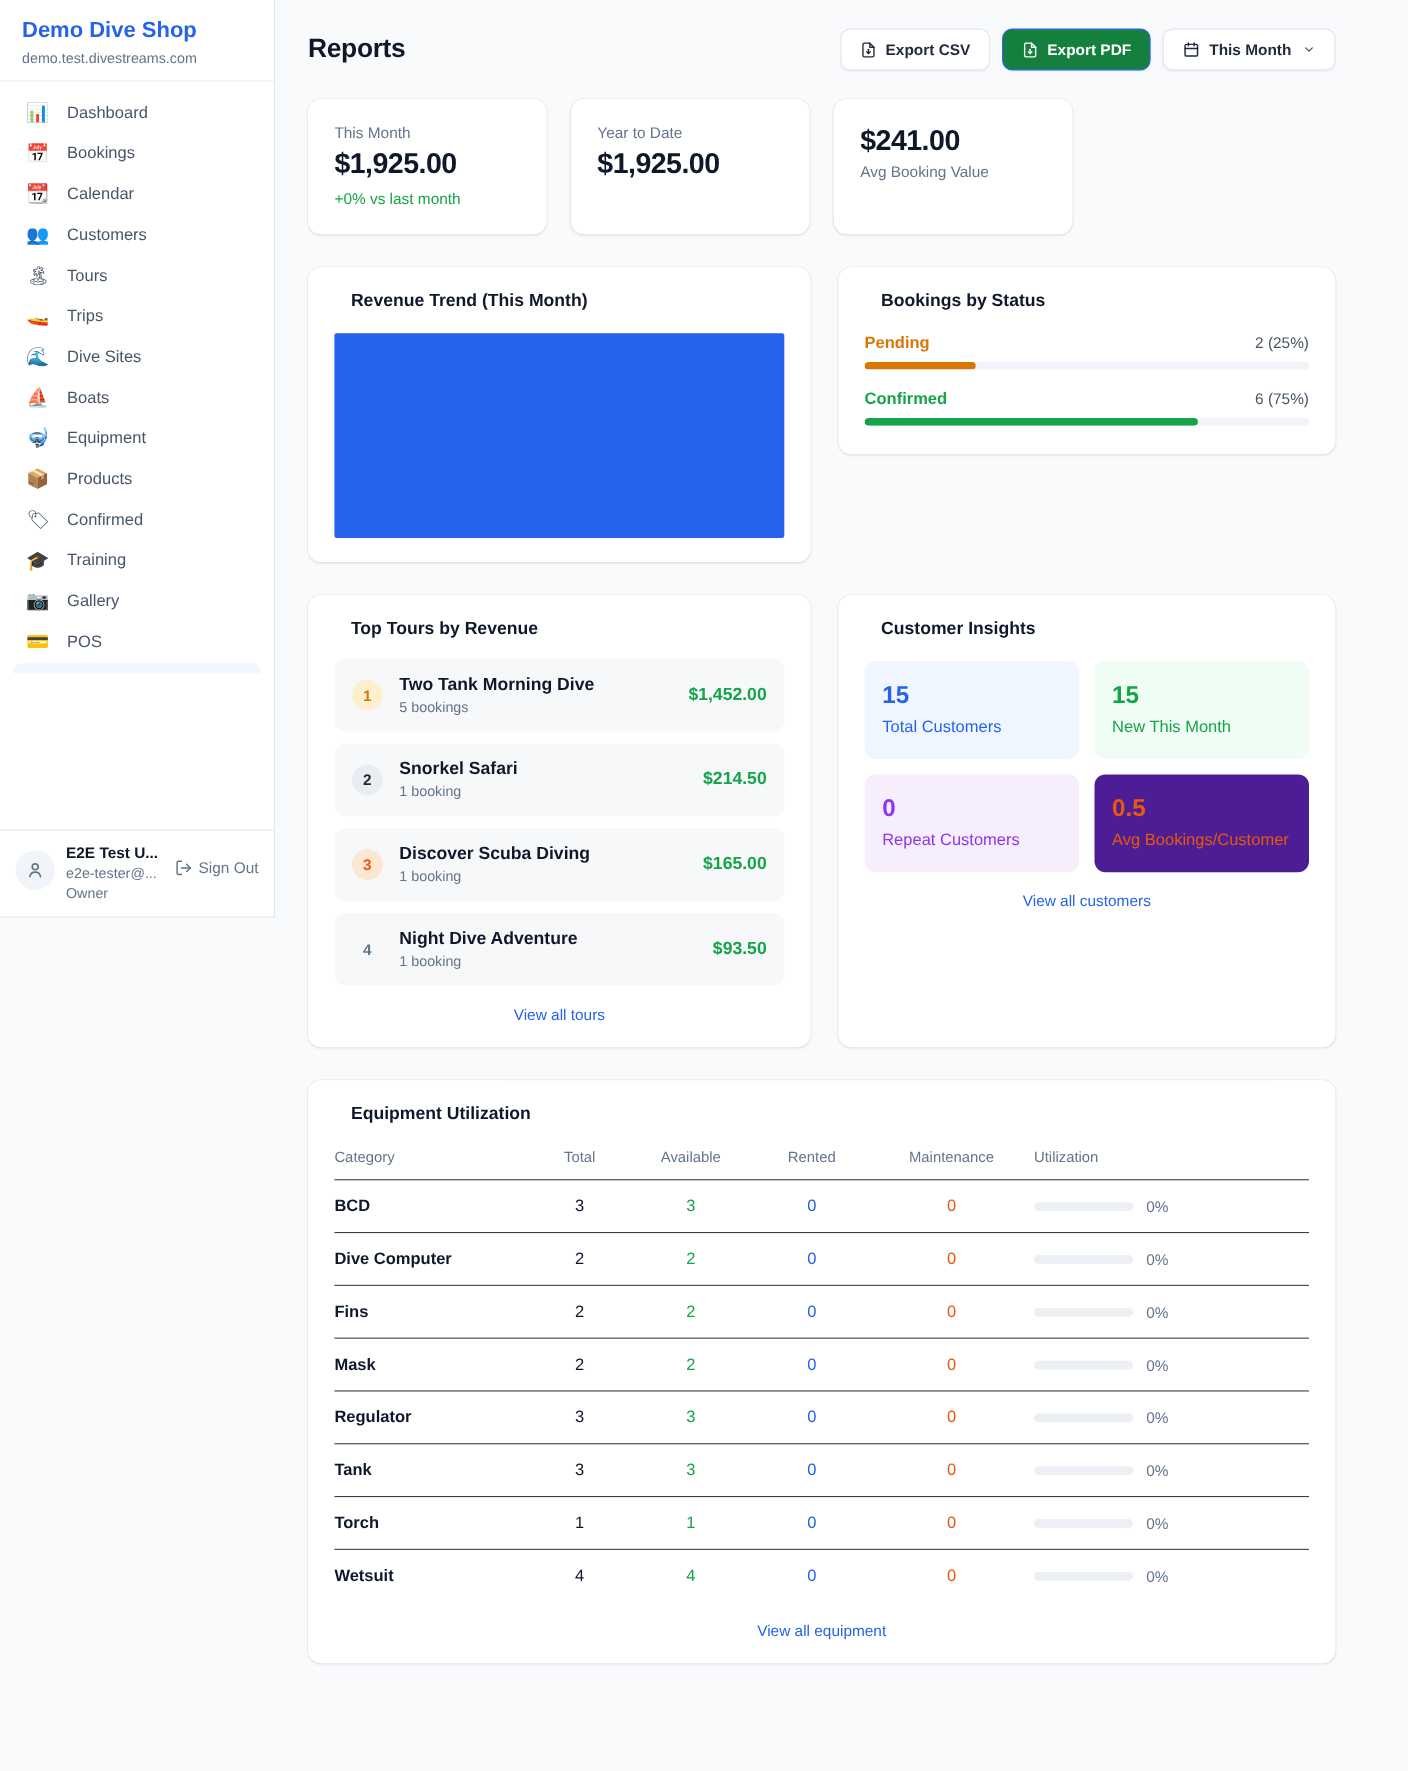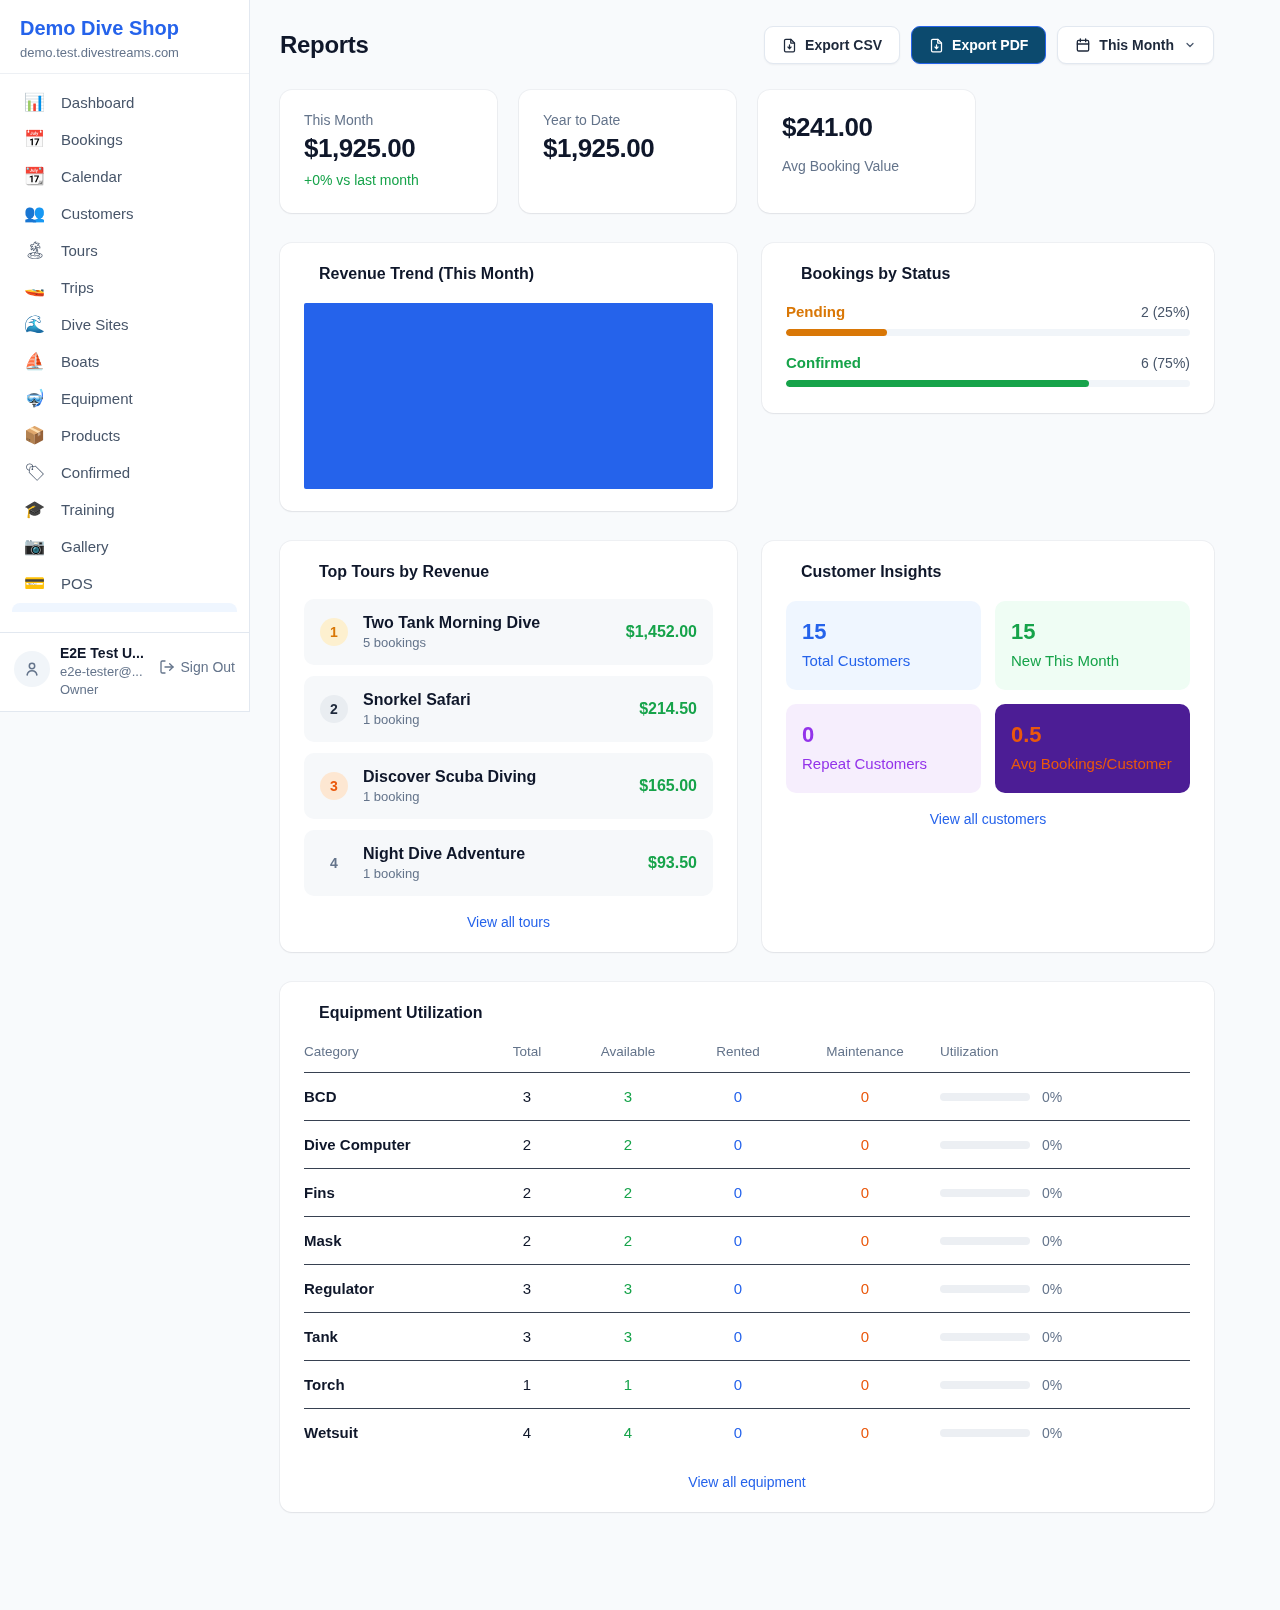--- a/index.html
+++ b/index.html
@@ -6,21 +6,21 @@
   html,body { width:1280px; }
   body {
     min-height:1610px;
     background:#f8fafc;
     font-family:"Liberation Sans", sans-serif;
     color:#0f172a;
     position:relative;
   }
   
   .sidebar {
-    position:absolute; left:0; top:0; width:250px; height:712px;
+    position:absolute; left:0; top:0; width:250px; height:834px;
     background:#ffffff; border-right:1px solid #e2e8f0; border-bottom:1px solid #e2e8f0;
     display:flex; flex-direction:column; overflow:hidden;
   }
   .side-head { padding:17px 20px 13px; border-bottom:1px solid #edf0f4; }
   .logo { color:#2563eb; font-size:20px; font-weight:bold; }
   .shop-domain { color:#64748b; font-size:13px; margin-top:5px; }
   .nav { padding:10px 12px 0; flex:1; }
   .nav-item {
     display:flex; align-items:center; gap:15px;
     padding:10px 12px; border-radius:8px;
@@ -50,37 +50,37 @@
   .main-head { display:flex; justify-content:space-between; align-items:center; margin-bottom:26px; }
   .page-title { font-size:24px; font-weight:bold; letter-spacing:-0.3px; }
   .head-actions { display:flex; gap:11px; }
   .btn {
     display:inline-flex; align-items:center; gap:8px;
     font-size:14px; font-weight:bold; padding:10px 17px; border-radius:9px;
     border:1px solid #e2e8f0; background:#fff; color:#1e293b; cursor:pointer;
     box-shadow:0 1px 2px rgba(15,23,42,.05);
     font-family:"Liberation Sans", sans-serif;
   }
-  .btn-primary { background:#0c4a6e; border-color:#2563eb; color:#fff;justify-content:space-between; }
+  .btn-primary { background:#15803d; border-color:#2563eb; color:#fff;justify-content:space-between; }
   .chev { margin-left:2px; color:#475569; display:flex; }
   
   .card {
     background:#fff; border-radius:12px; padding:22px 24px;
     box-shadow:0 1px 2px rgba(15,23,42,.06), 0 0 0 1px rgba(15,23,42,.045);
   }
   .card-title { font-size:16px; font-weight:bold; color:#0f172a;margin-left:15px; }
   .card-link { display:block; text-align:center; color:#2563eb; font-size:14px; margin-top:18px; cursor:pointer; text-decoration:none; }
   
   .stats { display:grid; grid-template-columns:repeat(4,1fr); gap:22px; margin-bottom:30px; }
   .stat-card { min-height:123px; }
   .stat-label { color:#64748b; font-size:14px; }
   .stat-value { color:#0f172a; font-size:26px; font-weight:bold; margin-top:5px; letter-spacing:-0.5px; }
   .stat-delta { color:#16a34a; font-size:14px; margin-top:8px; }
   .stat-card.value-first .stat-value { margin-top:0; }
-  .stat-card.value-first .stat-label { margin-top:15px; }
+  .stat-card.value-first .stat-label { margin-top:5px; }
   
   .cols { display:grid; grid-template-columns:457fr 452fr; gap:25px; margin-bottom:30px; }
   .cols.top-align { align-items:start; }
   
   .chart-box { height:186px; border-radius:2px; margin-top:20px; }
   
   .status-rows { margin-top:20px; }
   .status-row { margin-bottom:18px; }
   .status-row:last-child { margin-bottom:4px; }
   .status-top { display:flex; justify-content:space-between; align-items:baseline; }

